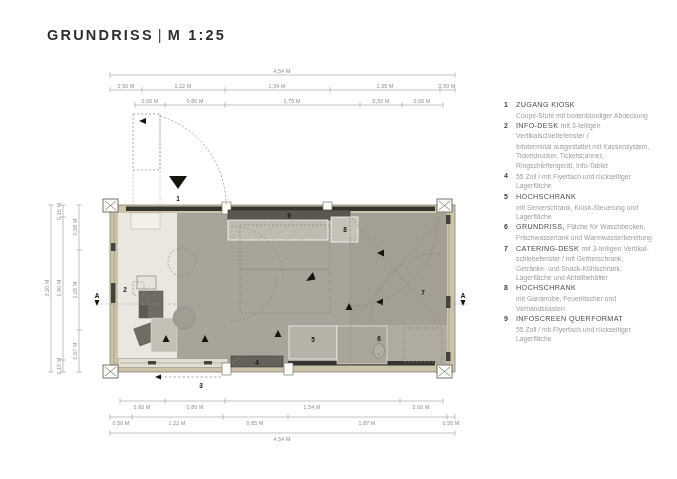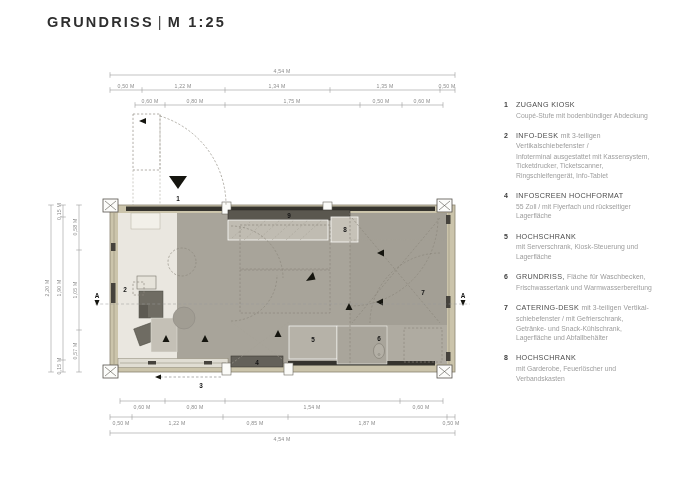--- a/index.html
+++ b/index.html
@@ -1,23 +1,23 @@
 <!DOCTYPE html>
 <html><head>
 <meta charset="utf-8">
 <style>
   html,body{margin:0;padding:0;background:#ffffff;}
   body{width:677px;height:479px;position:relative;font-family:"Liberation Sans",sans-serif;overflow:hidden;}
   .stage{position:absolute;inset:0;background:#fff;}
 
-  .title{position:absolute;left:47px;top:14px;font-size:14.5px;font-weight:700;
+  .title{position:absolute;left:47px;top:27px;font-size:14.5px;font-weight:700;
          letter-spacing:2.2px;color:#2e2e2e;white-space:nowrap;}
   .title .sep{font-weight:400;color:#444;padding:0 4px;}
 
-  .legend{position:absolute;left:501px;top:100px;width:152px;display:flex;flex-direction:column;gap:11px;}
+  .legend{position:absolute;left:501px;top:100px;width:152px;display:flex;flex-direction:column;gap:1px;}
   .litem{display:flex;gap:8px;}
   .lnum{flex:none;width:7px;text-align:right;font-size:7px;font-weight:700;color:#3d3d3d;line-height:1.3;}
   .lbody{flex:1;min-width:0;}
   .ltitle{font-size:7.2px;letter-spacing:0.35px;color:#4c4c4c;line-height:1.3;}
   .lsuffix{font-size:6.8px;letter-spacing:0.1px;color:#9a9a9a;font-weight:400;}
   .ldesc{font-size:6.8px;color:#9e9e9e;line-height:1.38;margin-top:1px;}
 
   svg .dt{font-family:"Liberation Sans",sans-serif;font-size:5.2px;fill:#8c8c8c;letter-spacing:0.2px;}
   svg .mk{font-family:"Liberation Sans",sans-serif;font-size:6.4px;font-weight:700;fill:#141414;}
   svg .dim{stroke:#9b9b9b;stroke-width:0.6;fill:none;}
@@ -253,21 +253,20 @@
     <div class="litem">
       <div class="lnum">2</div>
       <div class="lbody">
         <div class="ltitle"><span>INFO-DESK</span> <span class="lsuffix">mit 3-teiligen Vertikalschiebefenster /</span></div>
         <div class="ldesc">Infoterminal ausgestattet mit Kassensystem, Ticketdrucker, Ticketscanner, Ringschleifengerät, Info-Tablet</div>
       </div>
     </div>
     <div class="litem">
       <div class="lnum">4</div>
       <div class="lbody">
-        <div class="ltitle"><span>INFOSCREEN HOCHFORMAT</span> <span class="lsuffix"></span></div>
         <div class="ldesc">55 Zoll / mit Flyerfach und rückseitiger Lagerfläche</div>
       </div>
     </div>
     <div class="litem">
       <div class="lnum">5</div>
       <div class="lbody">
         <div class="ltitle"><span>HOCHSCHRANK</span> <span class="lsuffix"></span></div>
         <div class="ldesc">mit Serverschrank, Kiosk-Steuerung und Lagerfläche</div>
       </div>
     </div>
@@ -285,15 +284,22 @@
         <div class="ldesc">schiebefenster / mit Gefrierschrank, Getränke- und Snack-Kühlschrank, Lagerfläche und Abfallbehälter</div>
       </div>
     </div>
     <div class="litem">
       <div class="lnum">8</div>
       <div class="lbody">
         <div class="ltitle"><span>HOCHSCHRANK</span> <span class="lsuffix"></span></div>
         <div class="ldesc">mit Garderobe, Feuerlöscher und Verbandskasten</div>
       </div>
     </div>
+    <div class="litem">
+      <div class="lnum">9</div>
+      <div class="lbody">
+        <div class="ltitle"><span>INFOSCREEN QUERFORMAT</span> <span class="lsuffix"></span></div>
+        <div class="ldesc">55 Zoll / mit Flyerfach und rückseitiger Lagerfläche</div>
+      </div>
+    </div>
   </div>
 
 </div>
 
 </body></html>

